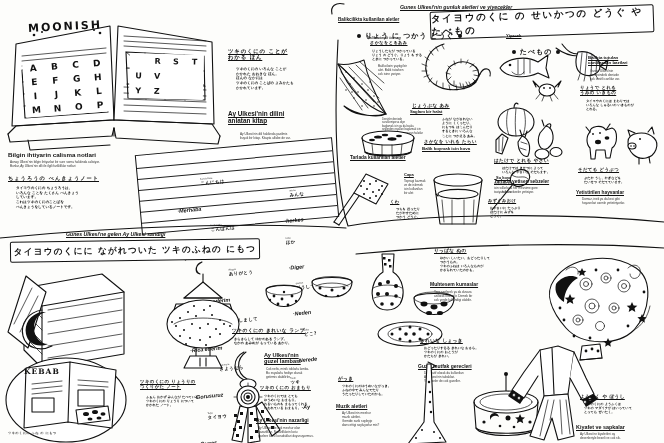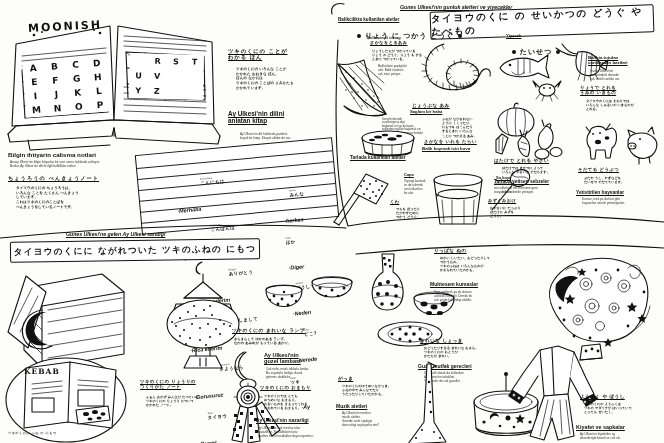--- a/index.html
+++ b/index.html
@@ -426,21 +426,21 @@
 どうぐ。</div>
 
   <svg class="ink" style="left:490px;top:170px" width="46" height="46">
     <ellipse class="sw" cx="30" cy="8" rx="10" ry="8" transform="rotate(-25 30 8)"></ellipse>
     <path class="s thin" d="M22 5 C28 10, 34 4, 38 9"></path>
     <path class="s" d="M24 13 L2 40"></path>
   </svg>
 
   <div class="lbl tr ul" style="left:506px;top:34px;font-size:4.2px;font-style:normal;">Yiyecek</div>
   <div class="lbl jp" style="left:494px;top:41px;font-size:7px;letter-spacing:1px;">
-    <span class="bullet"></span><span>たいせつ</span><span class="bullet"></span>
+    <span class="bullet"></span><span>たべもの</span><span class="bullet"></span>
   </div>
 
   <svg class="ink" style="left:496px;top:52px" width="56" height="30">
     <path class="sw" d="M4 16 C10 6, 30 3, 42 10 L52 3 L50 16 L53 26 L42 21 C30 27, 10 26, 4 16 Z"></path>
     <circle class="sf" cx="14" cy="13" r="1.3"></circle>
     <path class="s thin" d="M22 8 L22 22"></path>
       <path class="s thin" d="M28 7 L28 22"></path>
       <path class="s thin" d="M34 8 L34 21"></path>
     <path class="s thin" d="M16 20 C20 24, 26 24, 28 20"></path>
   </svg>

